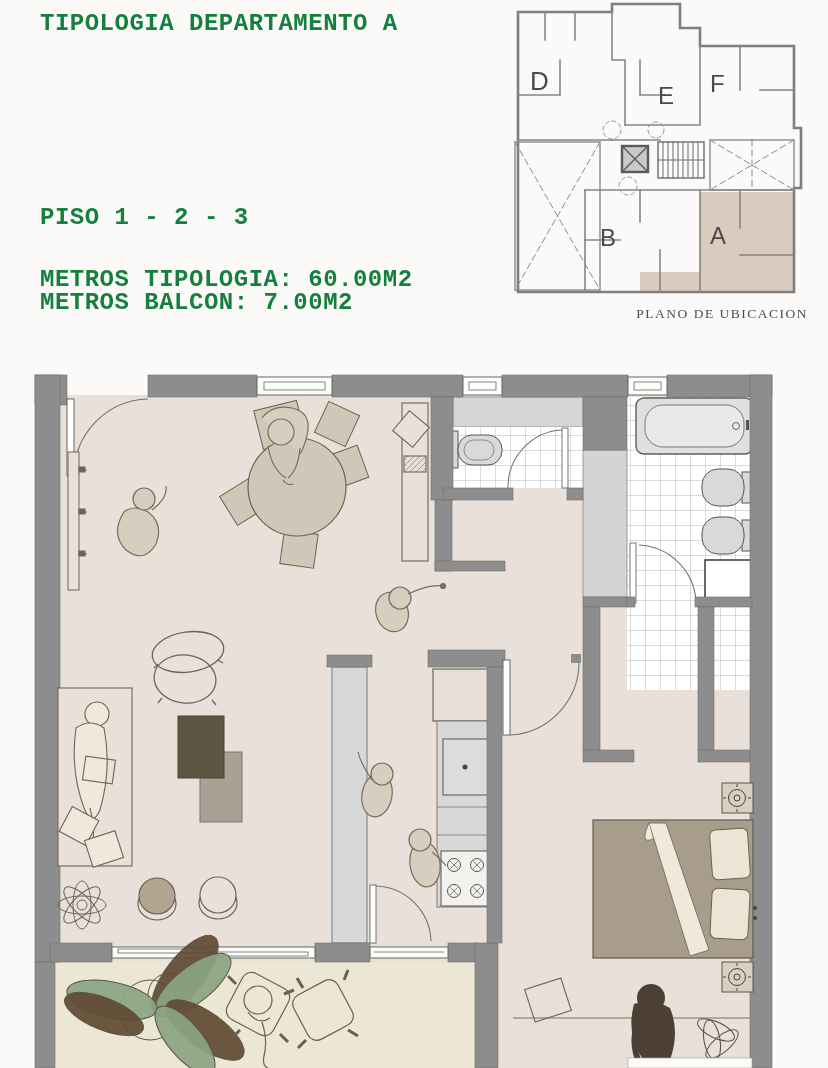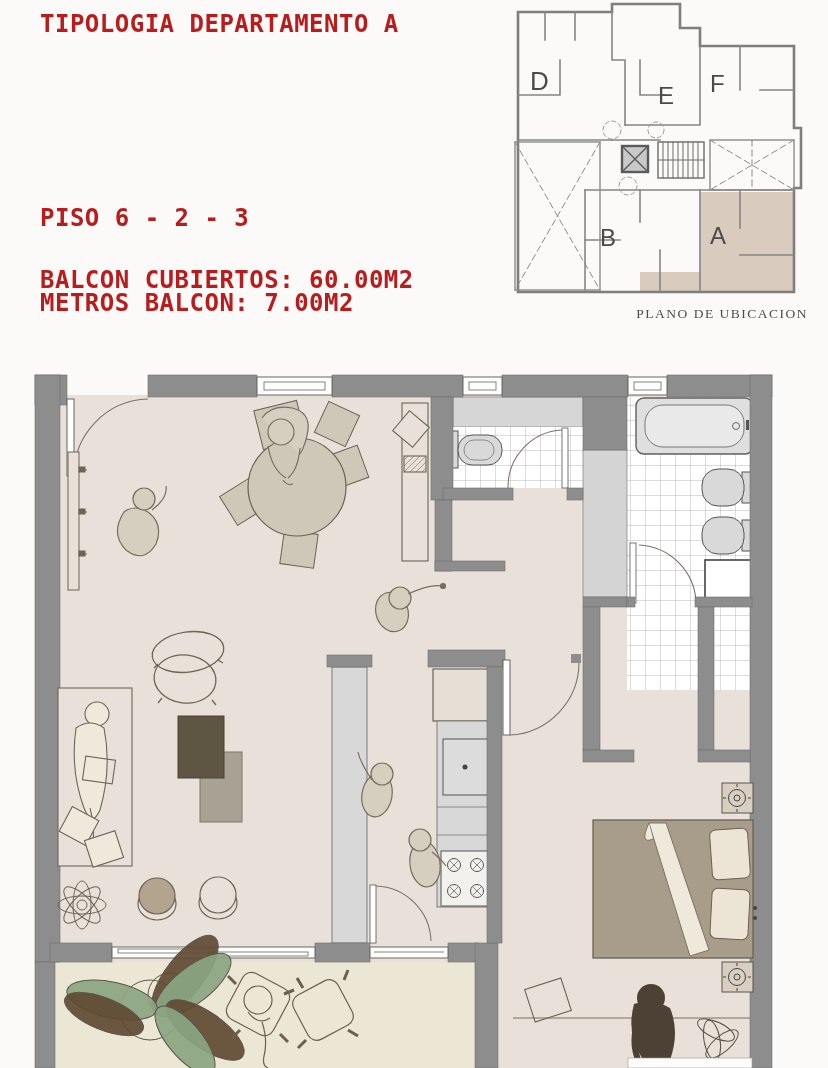--- a/index.html
+++ b/index.html
@@ -2,43 +2,43 @@
 <html><head>
 <meta charset="utf-8">
 <style>
   html,body{margin:0;padding:0;}
   body{
     width:828px;height:1068px;position:relative;overflow:hidden;
     background:#fbfaf8;
     font-family:"DejaVu Sans Mono", monospace;
   }
   .hdr{
-    position:absolute;left:40px;color:#b91c1c;white-space:pre;
-    font-size:24px;font-weight:bold;letter-spacing:0.5px;
+    position:absolute;left:40px;color:#15803d;white-space:pre;
+    font-size:24px;font-weight:bold;letter-spacing:0.5px;font-family:Liberation Mono, monospace;
   }
   #title{top:10px;}
   #floor{top:204px;}
   #m1{top:266px;}
   #m2{top:289px;}
   svg{position:absolute;left:0;top:0;}
   text.unit{
     font-family:"Liberation Sans", sans-serif;
     fill:#4a4a4a;
   }
   text.caption{
     font-family:"Liberation Serif", serif;
     fill:#4d4d4d;letter-spacing:1.5px;
   }
 </style>
 </head>
 <body>
 
 <div class="hdr" id="title">TIPOLOGIA DEPARTAMENTO A</div>
-<div class="hdr" id="floor">PISO 6 - 2 - 3</div>
-<div class="hdr" id="m1">BALCON CUBIERTOS: 60.00M2</div>
+<div class="hdr" id="floor">PISO 1 - 2 - 3</div>
+<div class="hdr" id="m1">METROS TIPOLOGIA: 60.00M2</div>
 <div class="hdr" id="m2">METROS BALCON: 7.00M2</div>
 
 <svg width="828" height="1068" viewBox="0 0 828 1068">
   <defs>
     <pattern id="tiles" width="15" height="15" patternUnits="userSpaceOnUse">
       <path d="M15 0H0V15" fill="none" stroke="#a8a8a8" stroke-width="0.8"></path>
     </pattern>
     <pattern id="hatch" width="6" height="6" patternUnits="userSpaceOnUse">
       <path d="M0 6L6 0" stroke="#8a8a8a" stroke-width="0.8"></path>
     </pattern>

